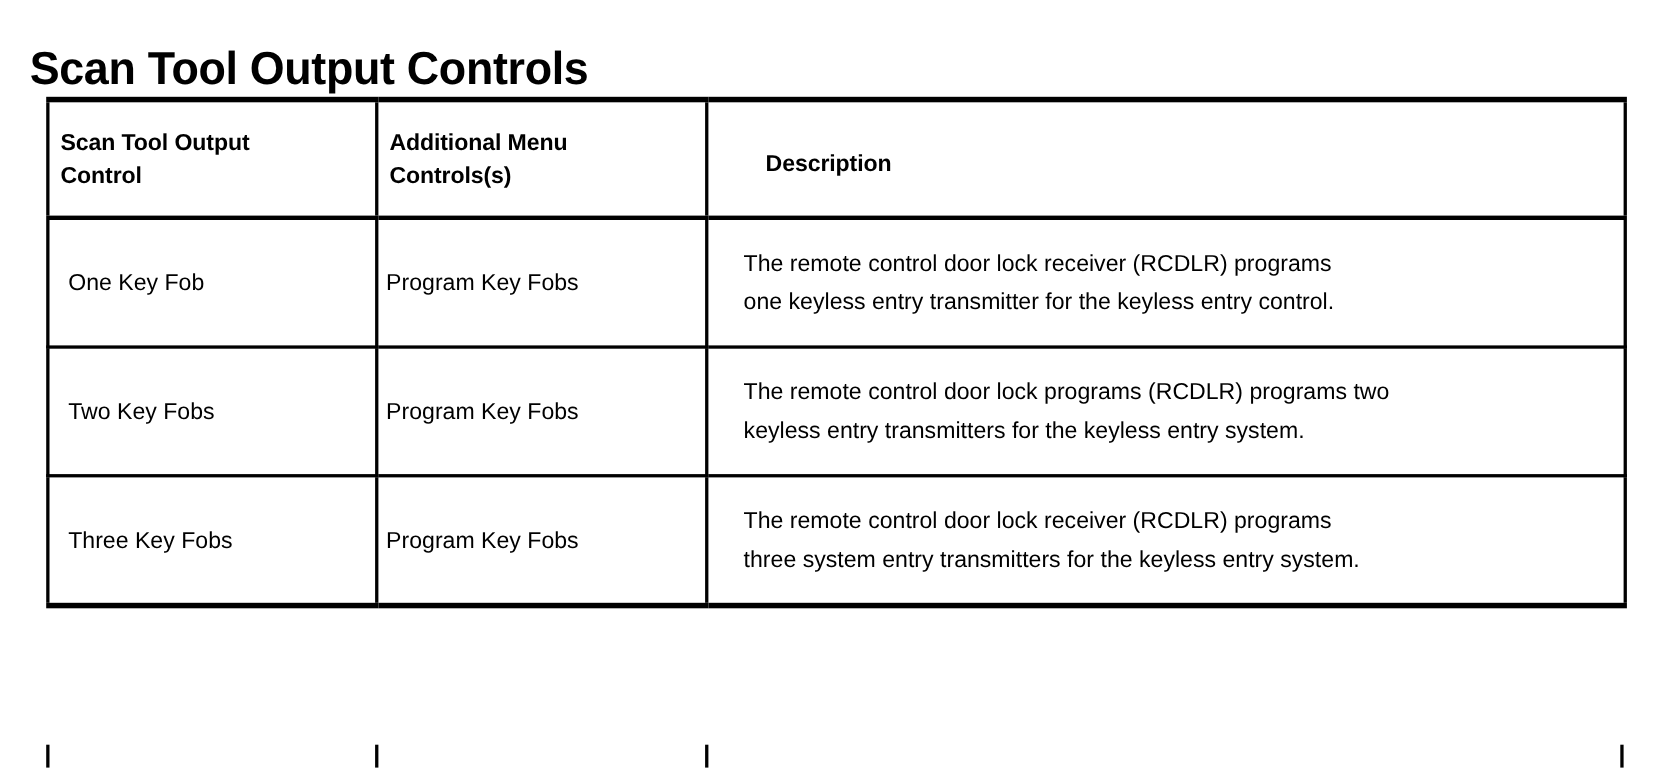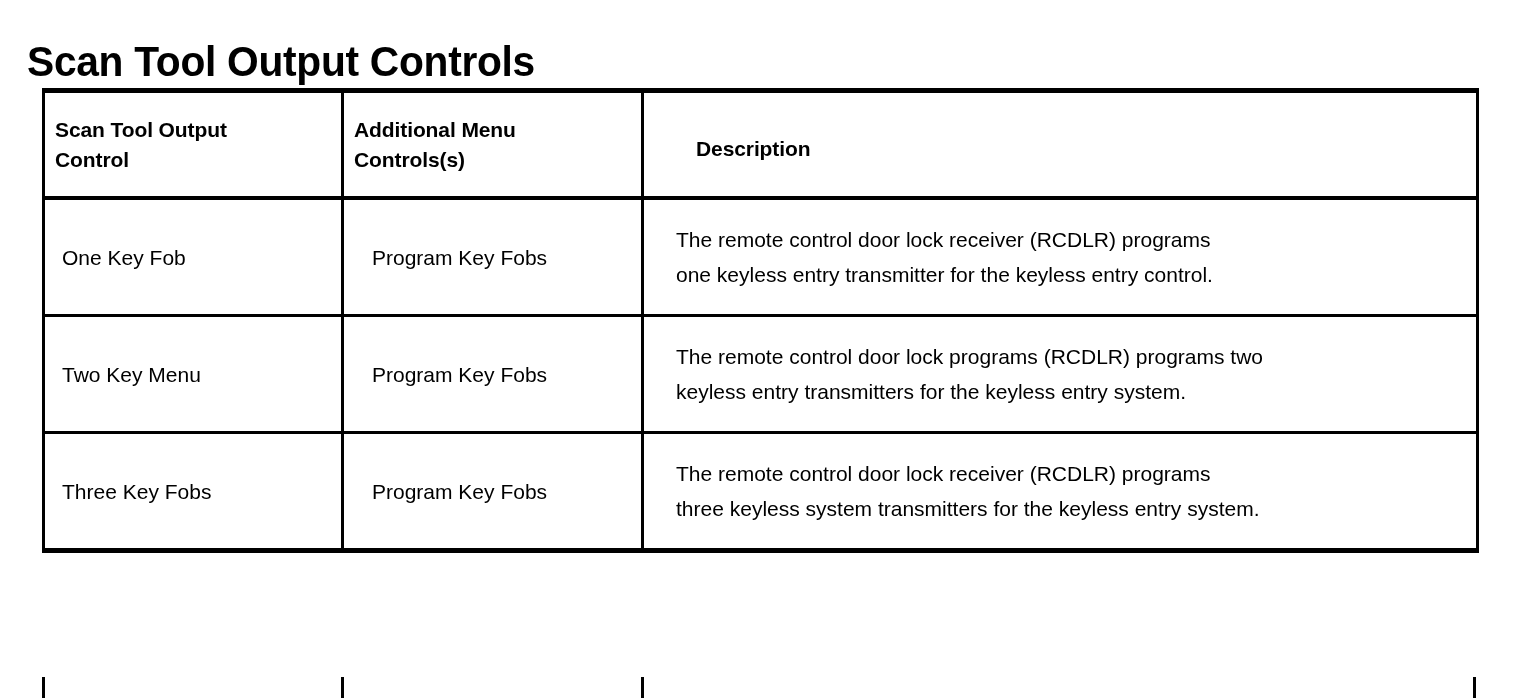--- a/index.html
+++ b/index.html
@@ -86,21 +86,21 @@
   table.stoc tbody td {
     height: 114px;
     font-size: 21px;
     line-height: 35px;
     font-weight: normal;
   }
   table.stoc tbody td .cell-inner {
     display: block;
     padding: 0 0 0 17px;
   }
-  table.stoc tbody td.col-menu .cell-inner { padding-left: 28px; }
+  table.stoc tbody td.col-menu .cell-inner { padding-left: 7px; }
   table.stoc tbody td.col-desc .cell-inner { padding-left: 32px; }
 
   table.stoc tbody tr:last-child td {
     border-bottom: 5px solid #000;
   }
 
   
   .partial-row {
     position: absolute;
     left: 42px;
@@ -169,21 +169,21 @@
           <td class="col-desc">
             <span class="cell-inner">
               <span class="desc-line">The remote control door lock receiver (RCDLR) programs</span>
               <span class="desc-line">one keyless entry transmitter for the keyless entry control.</span>
             </span>
           </td>
         </tr>
 
         <tr>
           <td class="col-control">
-            <span class="cell-inner">Two Key Menu</span>
+            <span class="cell-inner">Two Key Fobs</span>
           </td>
           <td class="col-menu">
             <span class="cell-inner">Program Key Fobs</span>
           </td>
           <td class="col-desc">
             <span class="cell-inner">
               <span class="desc-line">The remote control door lock programs (RCDLR) programs two</span>
               <span class="desc-line">keyless entry transmitters for the keyless entry system.</span>
             </span>
           </td>
@@ -192,21 +192,21 @@
         <tr>
           <td class="col-control">
             <span class="cell-inner">Three Key Fobs</span>
           </td>
           <td class="col-menu">
             <span class="cell-inner">Program Key Fobs</span>
           </td>
           <td class="col-desc">
             <span class="cell-inner">
               <span class="desc-line">The remote control door lock receiver (RCDLR) programs</span>
-              <span class="desc-line">three keyless system transmitters for the keyless entry system.</span>
+              <span class="desc-line">three system entry transmitters for the keyless entry system.</span>
             </span>
           </td>
         </tr>
 
 
       </tbody>
     </table>
   </div>
 
   <div class="partial-row">

